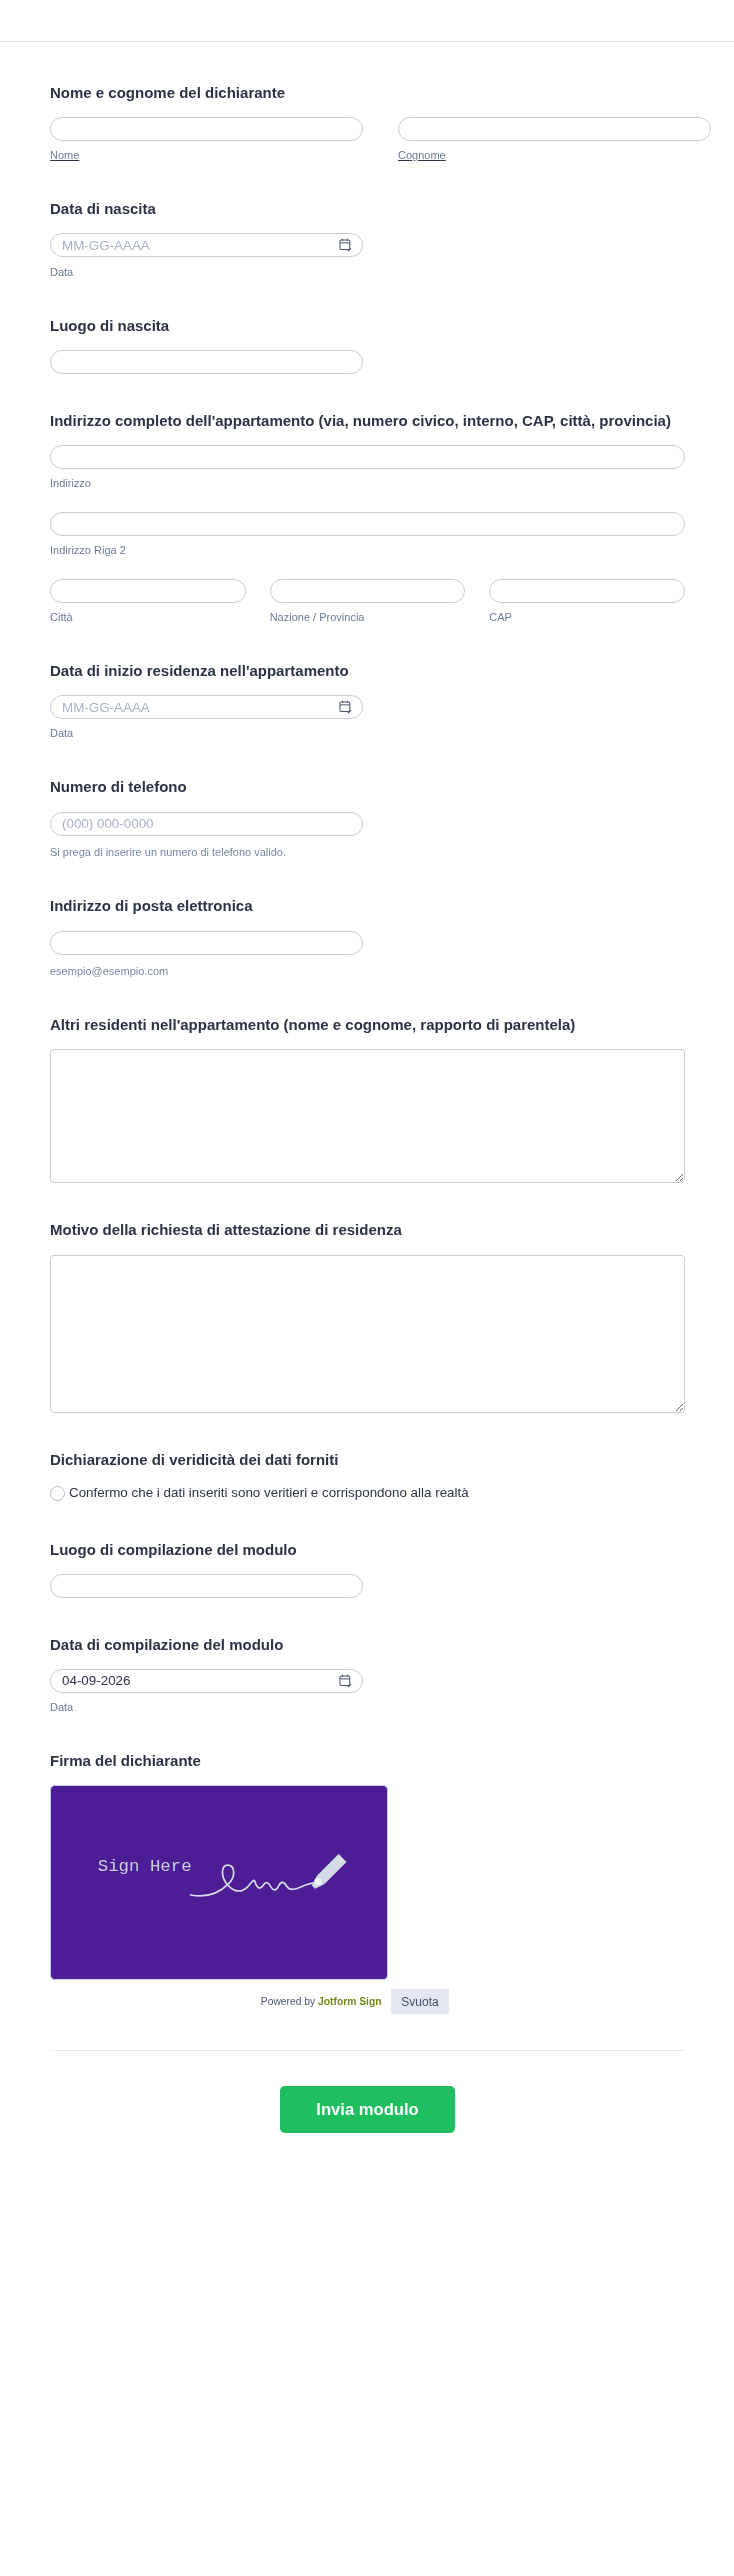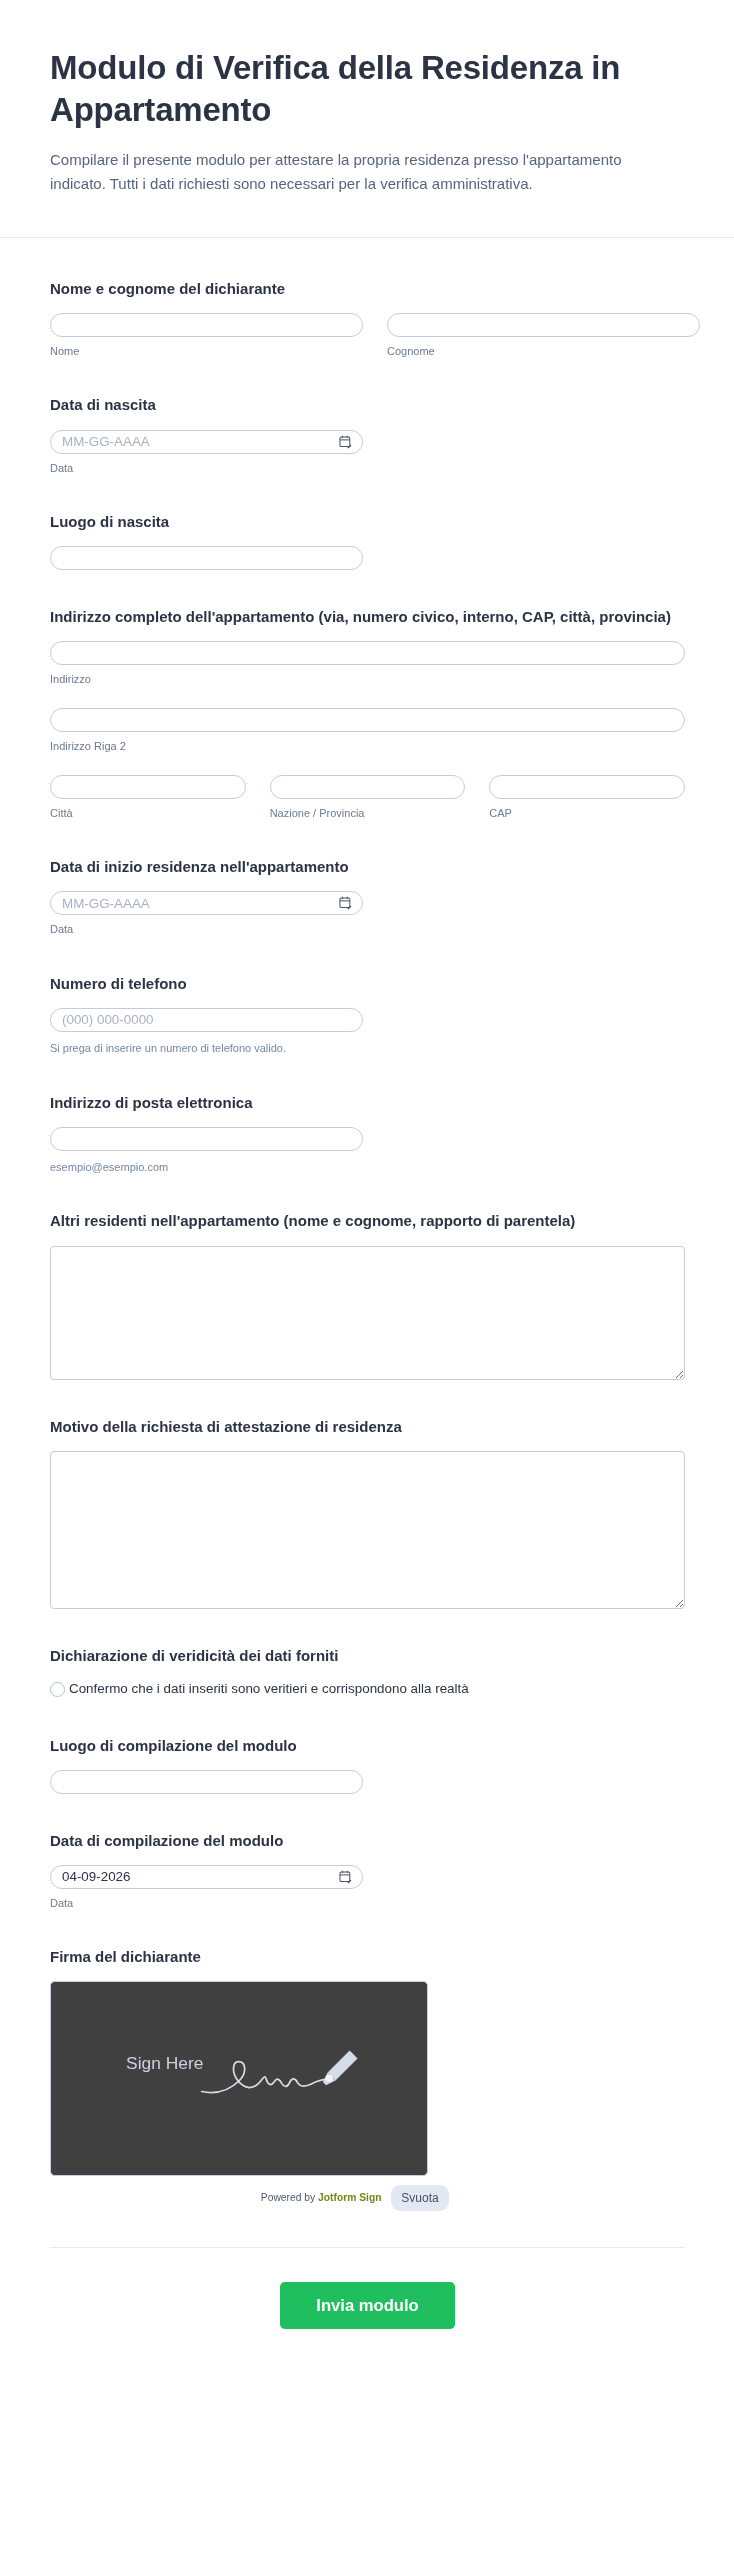--- a/index.html
+++ b/index.html
@@ -114,21 +114,22 @@
     font-size: 13.4px;
     color: #2C3345;
     padding: 9.5px 11px;
     outline: none;
     resize: vertical;
   }
 
   
   .row2 {
     display: flex;
-    gap: 24px;
+    gap: 35px;
+    text-decoration: underline;
   }
   .row2 > .col { width: 313px; flex: 0 0 313px; }
 
   .row3 {
     display: flex;
     gap: 24px;
   }
   .row3 > .col { flex: 1 1 0; min-width: 0; }
 
   
@@ -165,27 +166,28 @@
   }
   .radio-text {
     font-size: 13.4px;
     color: #2C3345;
     line-height: 1.4;
   }
 
   
   .sig-block { }
   .sig-pad {
-    width: 378px;
+    width: 338px;
     height: 195px;
     border: 0.8px solid #C3D0E6;
     border-radius: 4.7px;
-    background: #404040;
+    background: #4c1d95;
     position: relative;
     overflow: hidden;
+    font-family: Liberation Mono, monospace;
   }
   .sig-inner {
     position: absolute;
     left: 0; right: 0;
     top: 50%;
     transform: translateY(-55%);
     display: flex;
     align-items: center;
     justify-content: center;
     gap: 1.6px;
@@ -213,21 +215,21 @@
     font-size: 10.3px;
     color: #4D586F;
     font-weight: 400;
     white-space: nowrap;
   }
   .powered b { color: #6F8A1E; font-weight: 700; }
 
   .btn-clear {
     background: #E4E8F3;
     border: none;
-    border-radius: 9px;
+    border-radius: 0;
     color: #43506B;
     font-family: "Liberation Sans", sans-serif;
     font-size: 12px;
     padding: 5.5px 10.3px;
     cursor: pointer;
     line-height: 1.2;
   }
 
   
   .footer-divider {
@@ -254,24 +256,20 @@
     padding: 13.4px 36px;
     cursor: pointer;
     line-height: 1.2;
   }
 </style>
 </head>
 <body>
 
 <div class="page">
 
-  <div class="form-header">
-    <h1 class="form-title">Modulo di Verifica della Residenza in Appartamento</h1>
-    <p class="form-subtitle">Compilare il presente modulo per attestare la propria residenza presso l'appartamento indicato. Tutti i dati richiesti sono necessari per la verifica amministrativa.</p>
-  </div>
   <div class="header-divider"></div>
 
   <div class="form-body">
 
     <div class="field-block">
       <div class="field-label">Nome e cognome del dichiarante</div>
       <div class="row2">
         <div class="col">
           <input class="tf" type="text" placeholder="" style="">
           <div class="sub-label">Nome</div>

